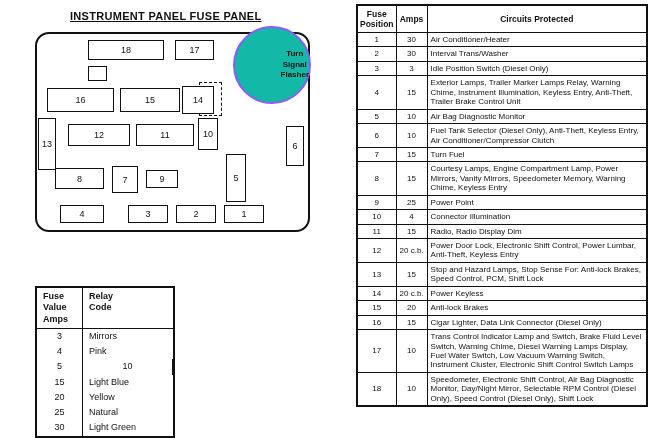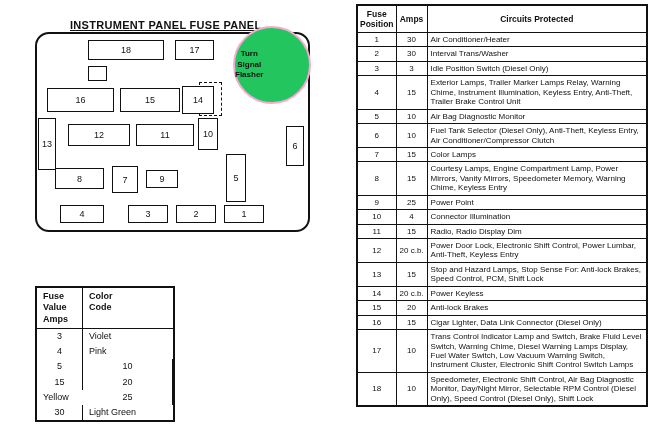--- a/index.html
+++ b/index.html
@@ -2,28 +2,28 @@
 <html><head>
 <meta charset="utf-8">
 <style>
   html,body { margin:0; padding:0; background:#ffffff; }
   body { font-family: "Liberation Sans", sans-serif; color:#111; }
   .canvas { position:relative; width:650px; height:438px; background:#fff; overflow:hidden; }
 
   
   .title {
     position:absolute; left:70px; top:10px;
-    font-size:11px; font-weight:bold; text-decoration:underline; letter-spacing:.3px;margin-top:9px;
+    font-size:11px; font-weight:bold; text-decoration:underline; letter-spacing:.3px;
   }
   .panel { position:absolute; left:35px; top:32px; width:275px; height:200px; }
   .panel-outline { position:absolute; inset:0; border:2px solid #111; border-radius:14px; background:#fff; }
   .flasher {
     position:absolute; left:198px; top:-6px; width:74px; height:74px;
-    border:2px solid #f9a8d4; border-radius:50%; background:#22c55e;
-    display:flex; align-items:center; justify-content:flex-start; text-align:center;
+    border:2px solid #8b5cf6; border-radius:50%; background:#14b8a6;
+    display:flex; align-items:center; justify-content:flex-end; text-align:center;
     font-size:8px; font-weight:bold; line-height:1.3; white-space:pre-line; z-index:3;
   }
   .fuse-box {
     position:absolute; border:1.5px solid #111; background:#fff;
     display:flex; align-items:center; justify-content:center; font-size:9px; z-index:2;
   }
   .dashed-slot { border:1.5px dashed #111 !important; background:transparent !important; z-index:1; }
   .p18{left:53px;top:8px;width:74px;height:18px;}
   .p17{left:140px;top:8px;width:37px;height:18px;}
   .small-a{left:53px;top:34px;width:17px;height:13px;}
@@ -100,33 +100,35 @@
     <div class="fuse-box p4">4</div>
     <div class="fuse-box p3">3</div>
     <div class="fuse-box p2">2</div>
     <div class="fuse-box p1">1</div>
   </div>
 
   <div class="cc-table">
     <div class="cc-cell cc-head cc-b-right">Fuse
 Value
 Amps</div>
-    <div class="cc-cell cc-head">Color
+    <div class="cc-cell cc-head">Relay
 Code</div>
 
   <div class="cc-cell cc-amps cc-b-right">3</div>
-      <div class="cc-cell">Violet</div>
+      <div class="cc-cell">Mirrors</div>
       <div class="cc-cell cc-amps cc-b-right">4</div>
       <div class="cc-cell">Pink</div>
       <div class="cc-cell cc-amps cc-b-right">5</div>
       <div class="cc-cell cc-amps cc-b-right">10</div>
       <div class="cc-cell cc-amps cc-b-right">15</div>
+      <div class="cc-cell">Light Blue</div>
       <div class="cc-cell cc-amps cc-b-right">20</div>
       <div class="cc-cell">Yellow</div>
       <div class="cc-cell cc-amps cc-b-right">25</div>
+      <div class="cc-cell">Natural</div>
       <div class="cc-cell cc-amps cc-b-right">30</div>
       <div class="cc-cell">Light Green</div>
     </div>
 
   <div class="right-pane">
     <table class="fuse-table">
       <colgroup>
           <col class="c-pos">
           <col class="c-amps">
           <col>
@@ -166,21 +168,21 @@
             <td>Air Bag Diagnostic Monitor</td>
           </tr>
           <tr>
             <td class="center">6</td>
             <td class="center">10</td>
             <td>Fuel Tank Selector (Diesel Only), Anti-Theft, Keyless Entry, Air Conditioner/Compressor Clutch</td>
           </tr>
           <tr>
             <td class="center">7</td>
             <td class="center">15</td>
-            <td>Color Lamps</td>
+            <td>Turn Fuel</td>
           </tr>
           <tr>
             <td class="center">8</td>
             <td class="center">15</td>
             <td>Courtesy Lamps, Engine Compartment Lamp, Power Mirrors, Vanity Mirrors, Speedometer Memory, Warning Chime, Keyless Entry</td>
           </tr>
           <tr>
             <td class="center">9</td>
             <td class="center">25</td>
             <td>Power Point</td>

